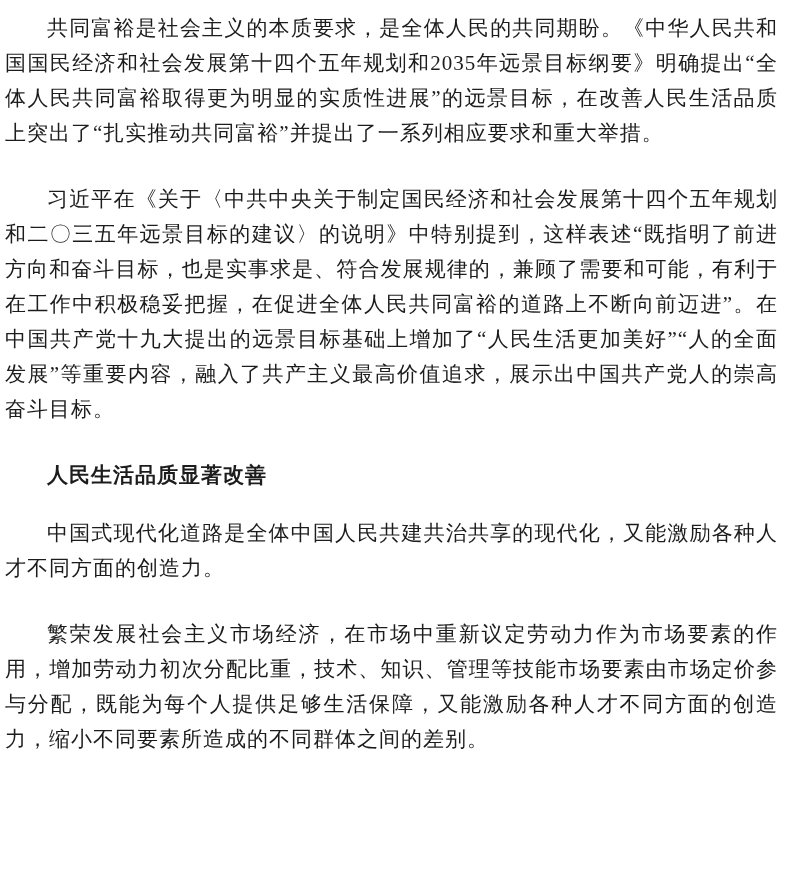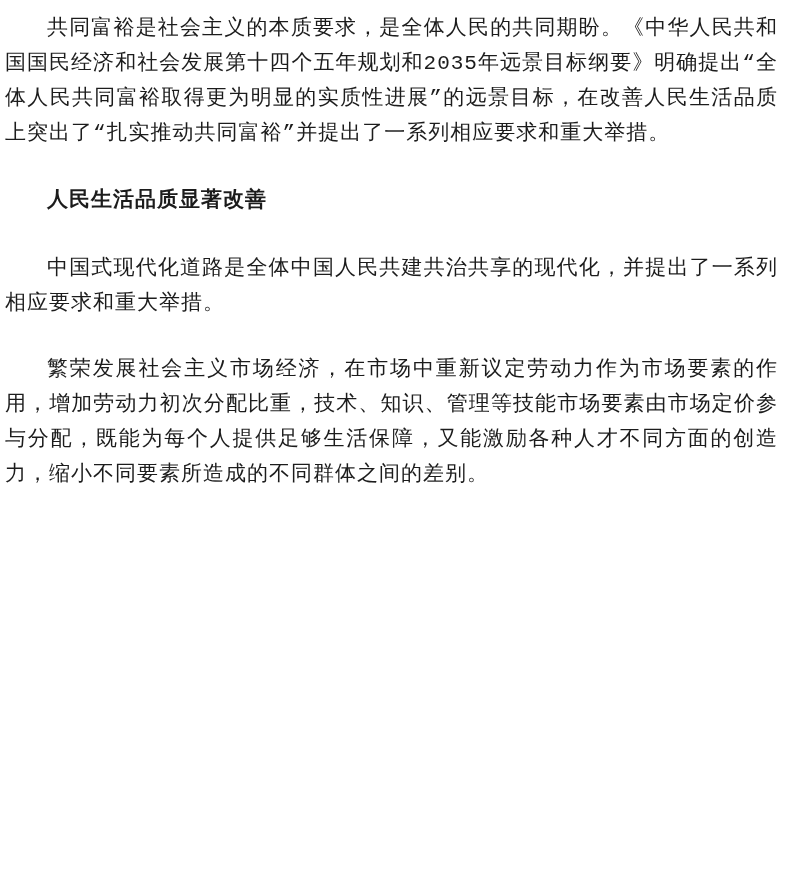--- a/index.html
+++ b/index.html
@@ -21,37 +21,37 @@
     color: #1c1c1c;
     font-family: "Liberation Serif", "DejaVu Serif", serif;
     font-size: 21px;
     line-height: 35px;
     letter-spacing: 1px;
     text-align: justify;
   }
   .para {
     margin: 0 0 31px 0;
     text-indent: 2em;
-    font-family: Liberation Mono, monospace;
   }
   .heading {
-    margin: 0 0 34px 0;
+    margin: 0 0 23px 0;
     text-indent: 2em;
     font-size: 21px;
     font-weight: bold;
     line-height: 35px;
     text-align: left;
   }
 </style>
 </head>
 <body>
 
 <div class="page">
   <p class="para">共同富裕是社会主义的本质要求，是全体人民的共同期盼。《中华人民共和国国民经济和社会发展第十四个五年规划和2035年远景目标纲要》明确提出“全体人民共同富裕取得更为明显的实质性进展”的远景目标，在改善人民生活品质上突出了“扎实推动共同富裕”并提出了一系列相应要求和重大举措。</p>
 
+  <p class="para">习近平在《关于〈中共中央关于制定国民经济和社会发展第十四个五年规划和二〇三五年远景目标的建议〉的说明》中特别提到，这样表述“既指明了前进方向和奋斗目标，也是实事求是、符合发展规律的，兼顾了需要和可能，有利于在工作中积极稳妥把握，在促进全体人民共同富裕的道路上不断向前迈进”。在中国共产党十九大提出的远景目标基础上增加了“人民生活更加美好”“人的全面发展”等重要内容，融入了共产主义最高价值追求，展示出中国共产党人的崇高奋斗目标。</p>
 
   <h3 class="heading">人民生活品质显著改善</h3>
 
-  <p class="para">中国式现代化道路是全体中国人民共建共治共享的现代化，并提出了一系列相应要求和重大举措。</p>
+  <p class="para">中国式现代化道路是全体中国人民共建共治共享的现代化，又能激励各种人才不同方面的创造力。</p>
 
 
   <p class="para">繁荣发展社会主义市场经济，在市场中重新议定劳动力作为市场要素的作用，增加劳动力初次分配比重，技术、知识、管理等技能市场要素由市场定价参与分配，既能为每个人提供足够生活保障，又能激励各种人才不同方面的创造力，缩小不同要素所造成的不同群体之间的差别。</p>
 </div>
 
 </body></html>

